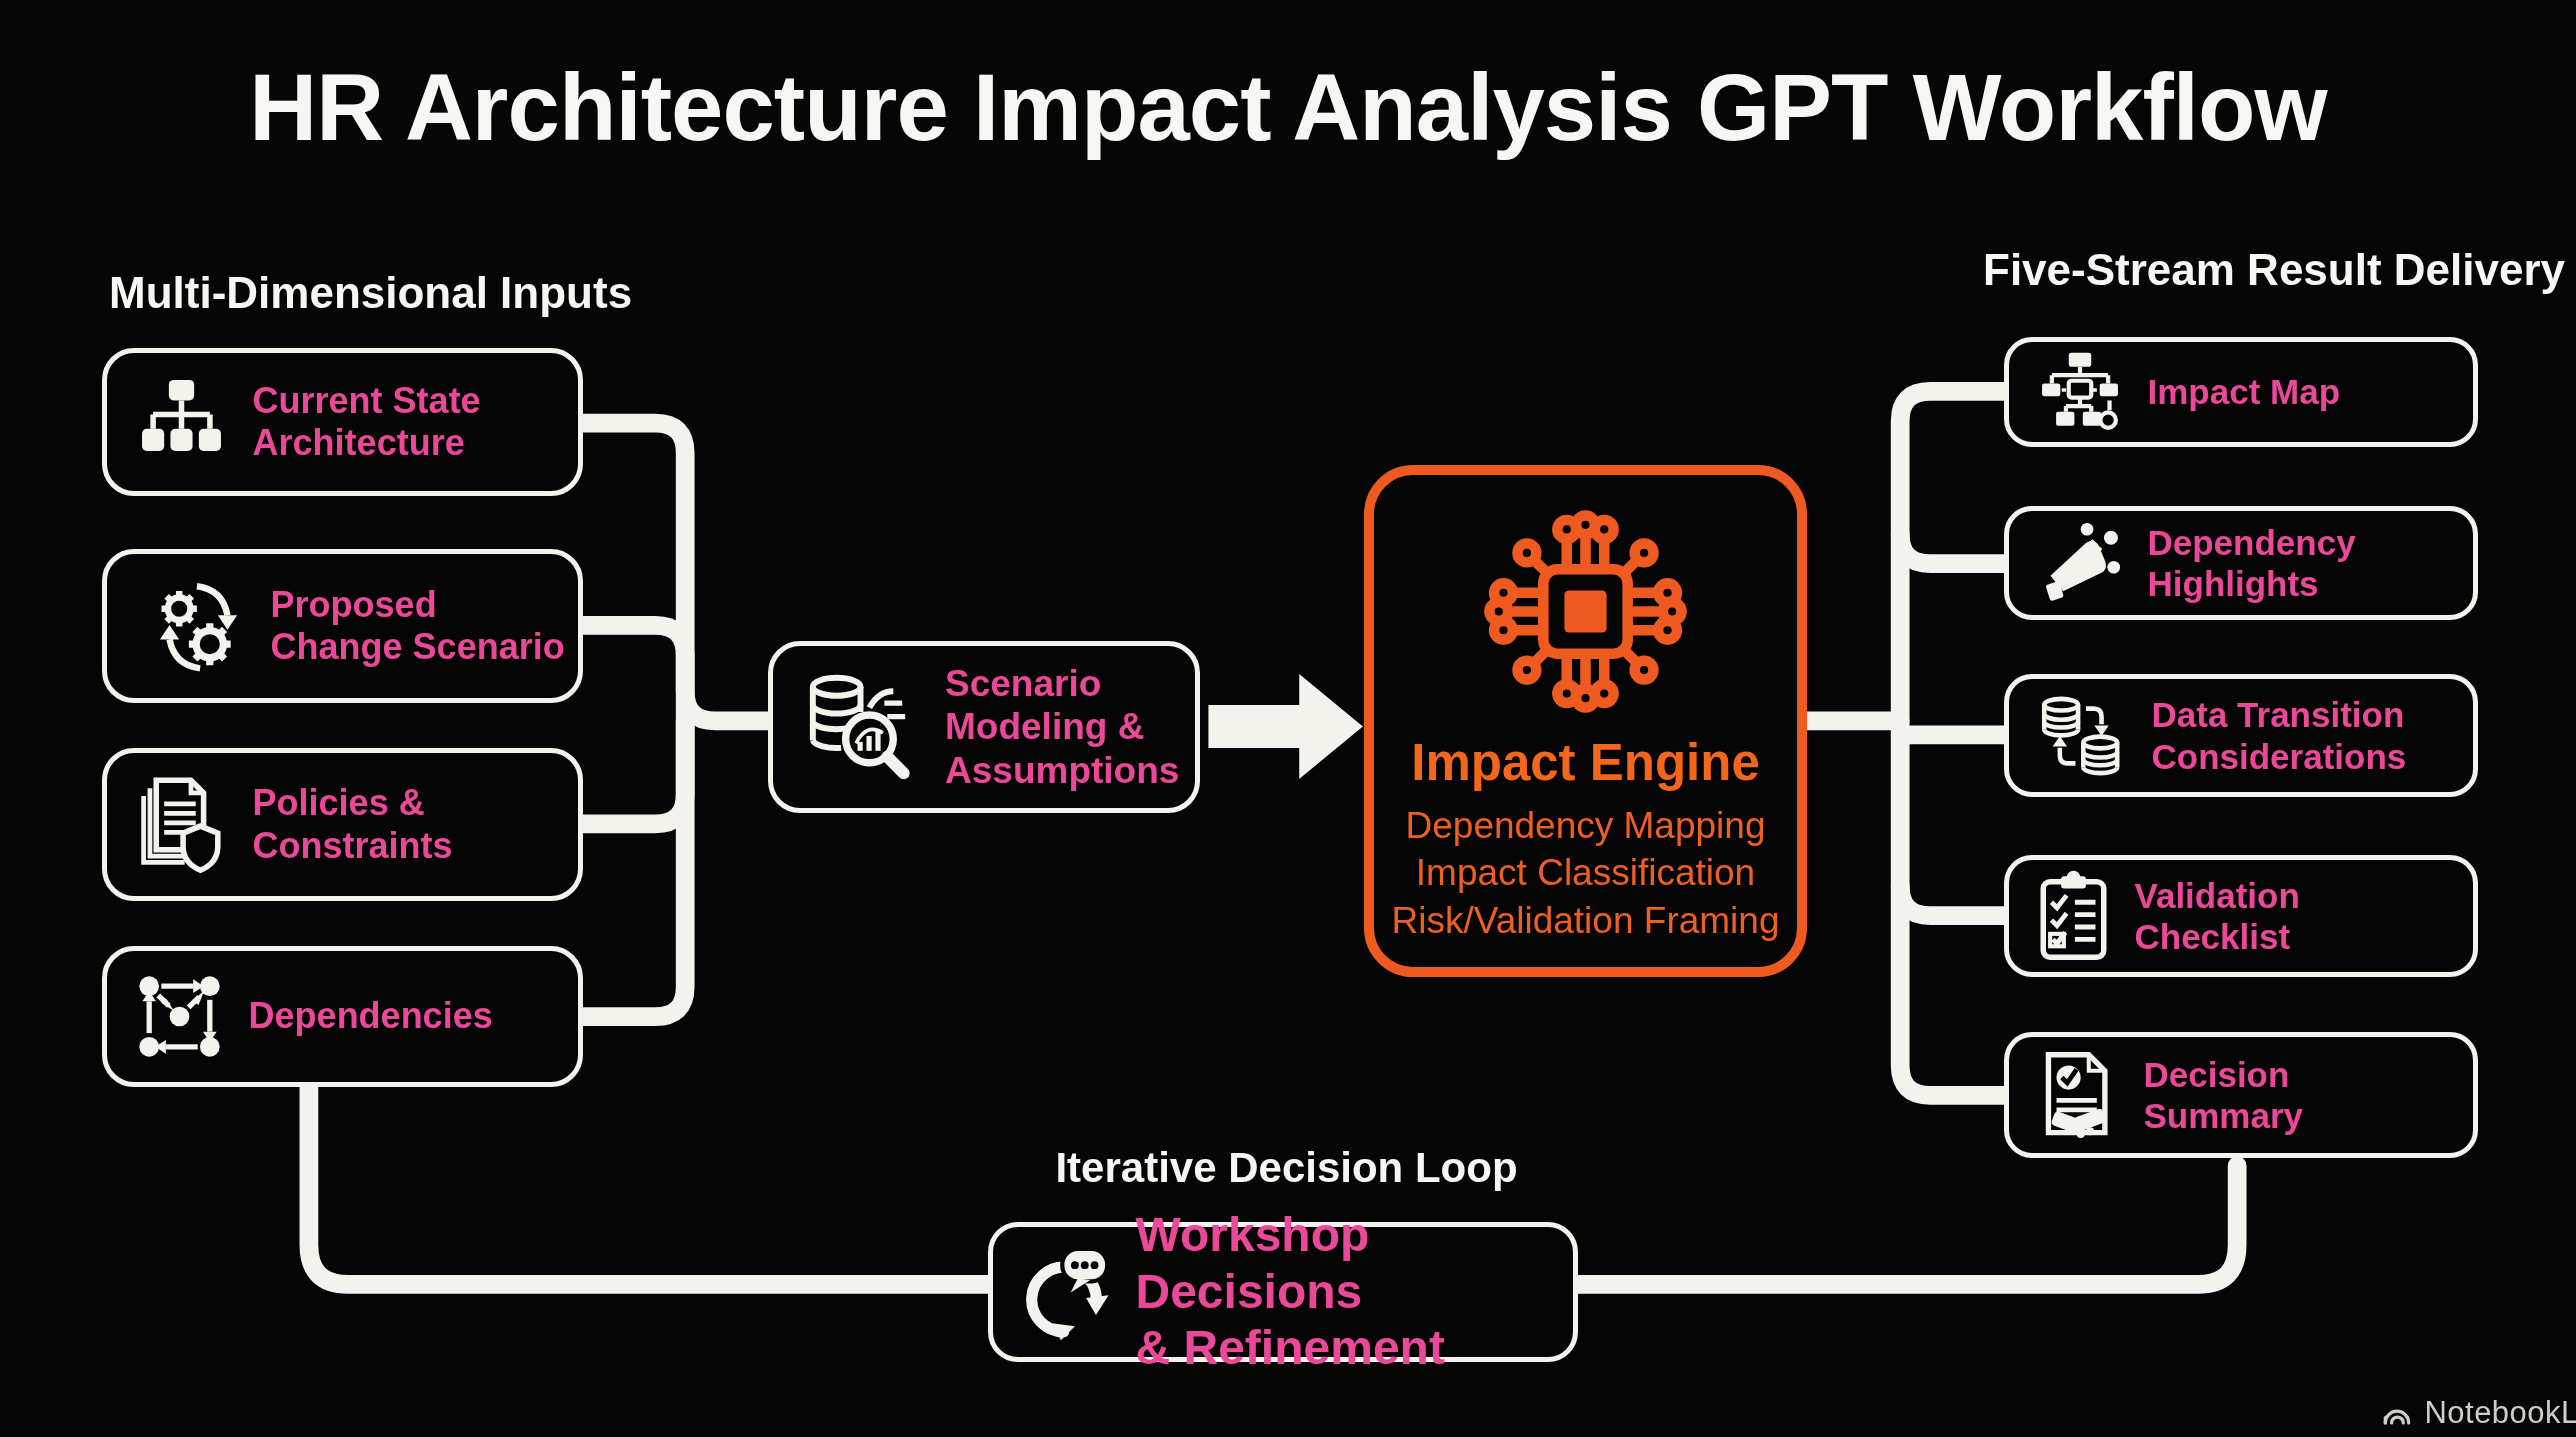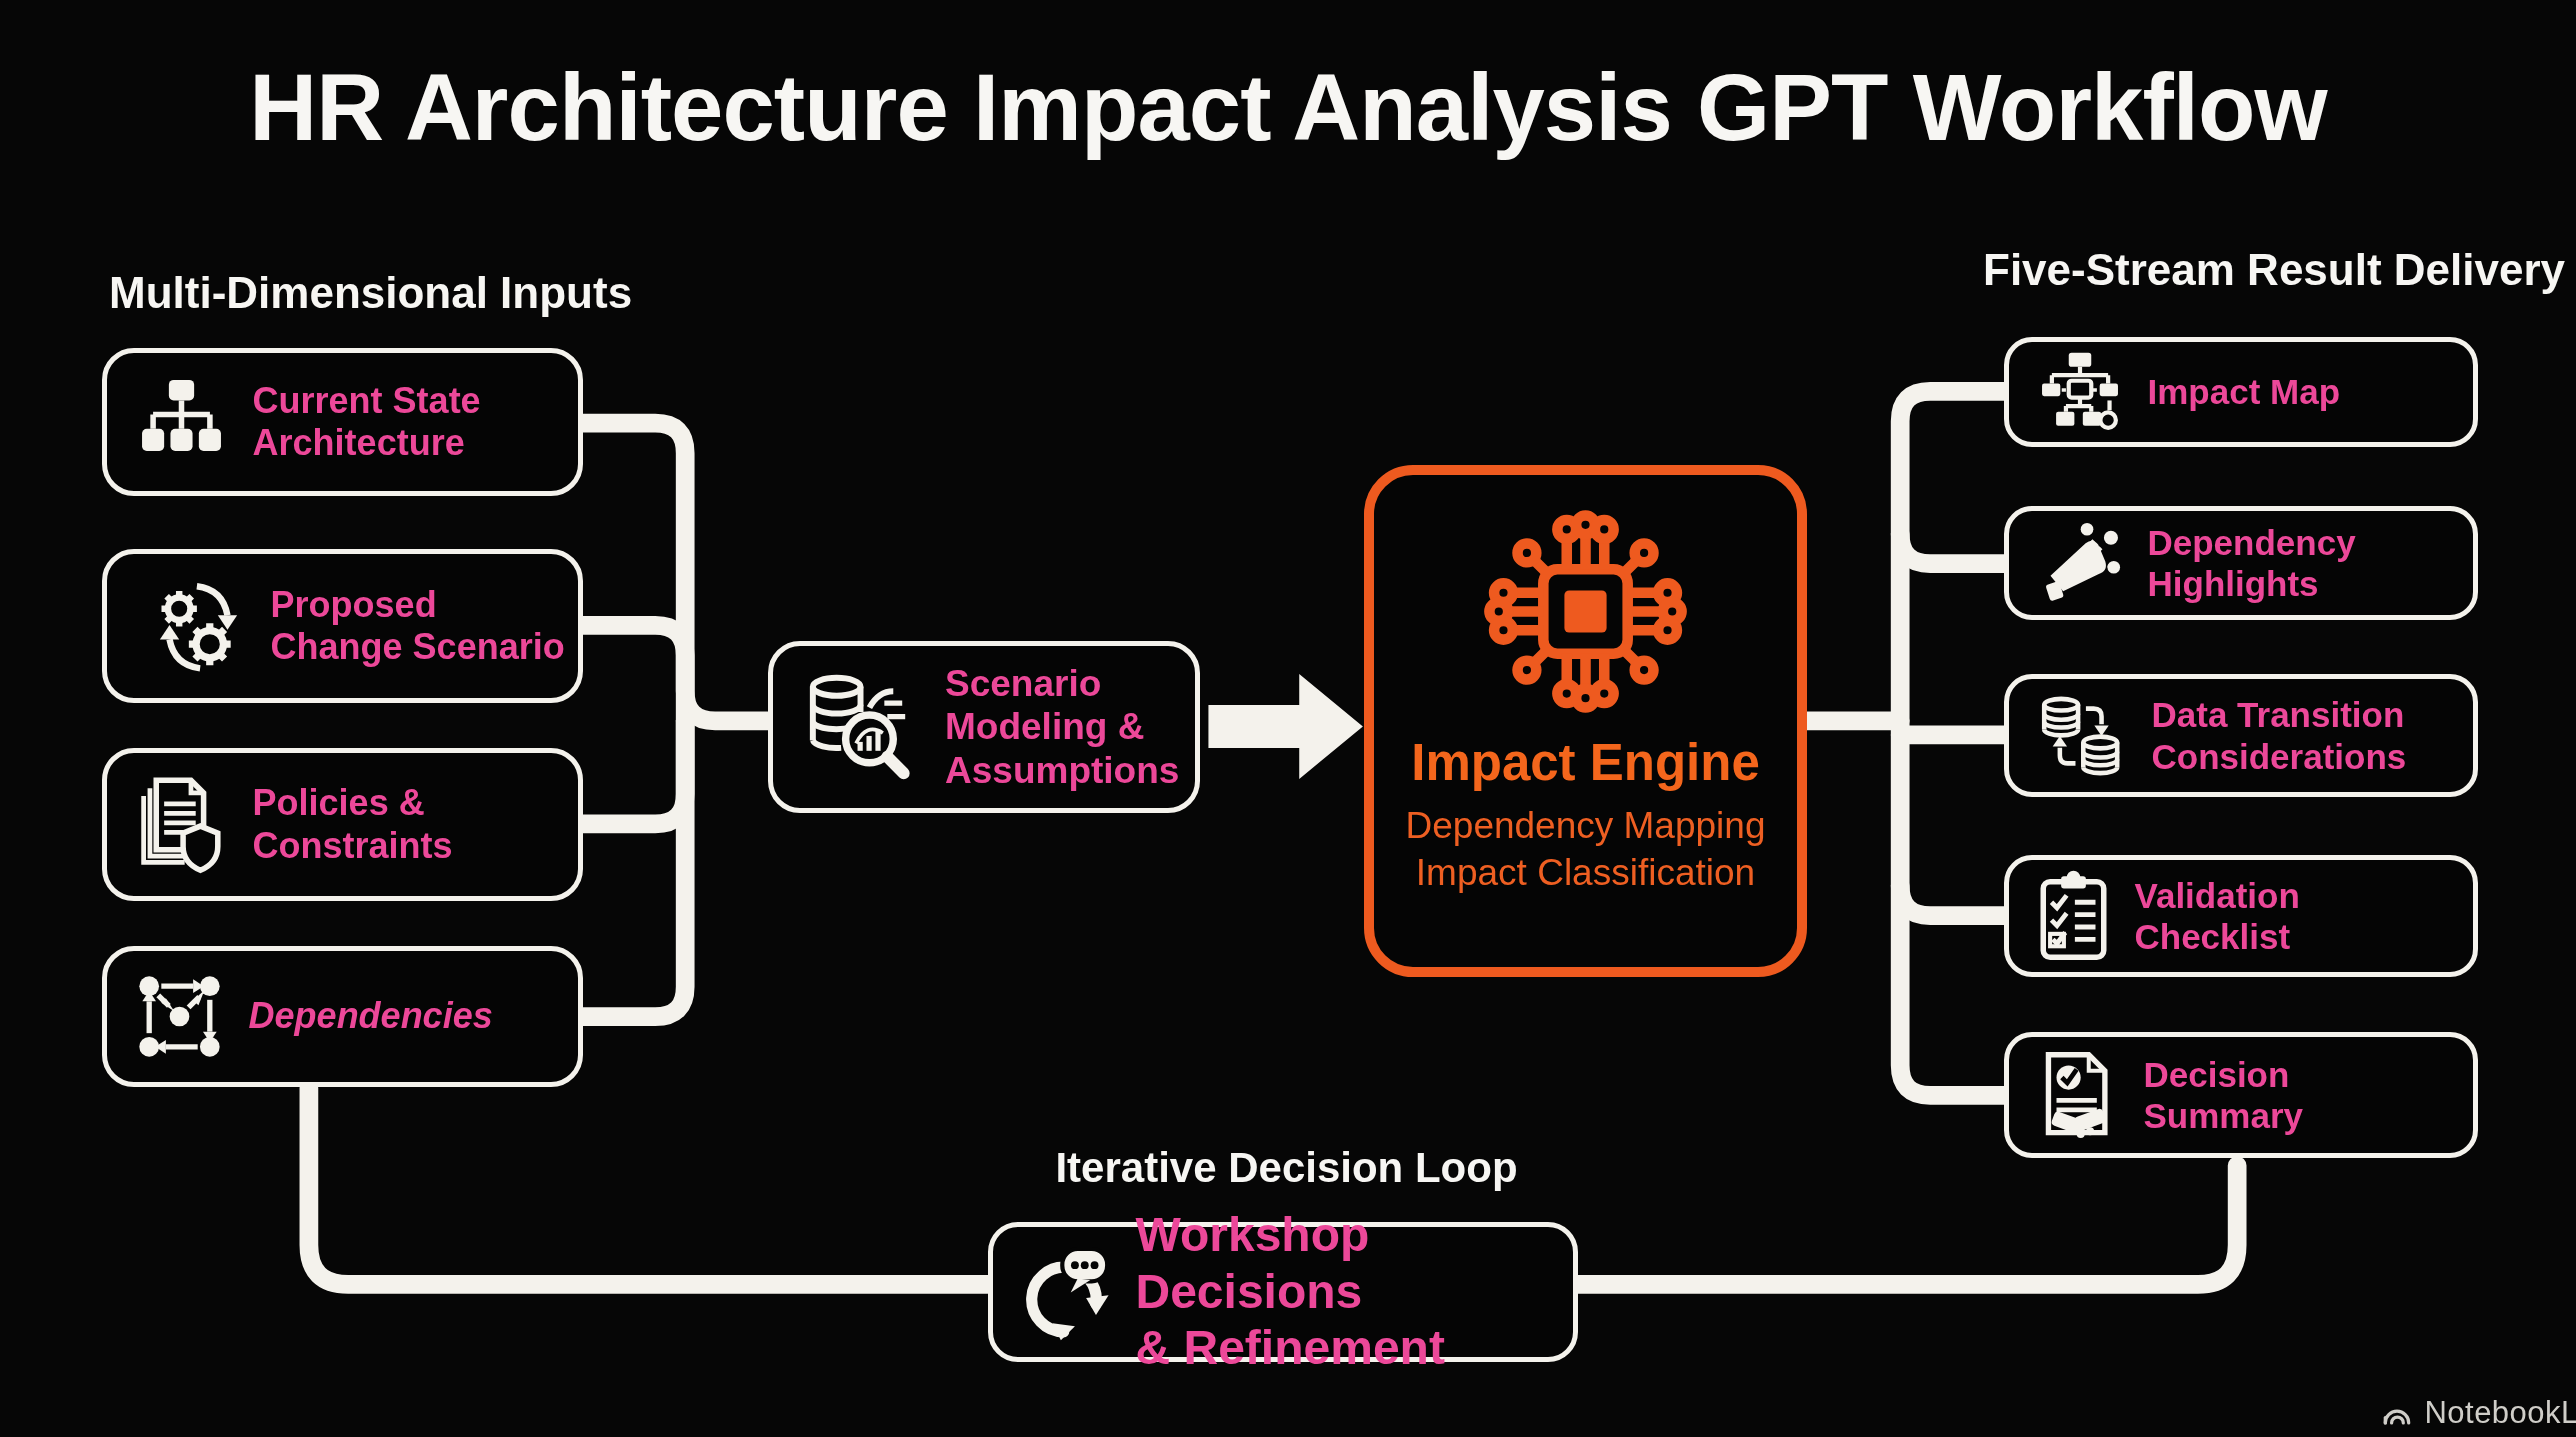--- a/index.html
+++ b/index.html
@@ -22,21 +22,21 @@
     display:flex;align-items:center;box-sizing:border-box;
   }
   .node .ic{flex:0 0 auto;display:flex;align-items:center;justify-content:center;}
   .lbl{white-space:pre-line;font-weight:700;color:#ec4899;line-height:1.18;}
 
   
   .in-box{left:102px;width:481px;padding-left:24px;gap:20.6px;}
   #in-0{top:348px;height:148px;}
   #in-1{top:549px;height:154px;padding-left:40px;}
   #in-2{top:748px;height:153px;}
-  #in-3{top:946px;height:141px;font-style:italic;}
+  #in-3{top:946px;height:141px;}
   .in-box .lbl{font-size:36px;}
 
   
   #modeling-box{left:768px;top:641px;width:432px;height:172px;padding-left:19px;gap:13px;}
   #modeling-box .lbl{font-size:37px;}
 
   
   #engine-box{
     position:absolute;left:1364px;top:465px;width:443px;height:512px;box-sizing:border-box;
     background:#050505;border:10.3px solid #ee5a1f;border-radius:49px;
@@ -225,20 +225,21 @@
             <circle cx="23" cy="73" r="4"></circle>
             <circle cx="73" cy="73" r="4"></circle>
         </g>
         <rect x="39" y="39" width="18" height="18" rx="2" fill="#ee5a1f"></rect>
       </svg>
     </span>
     <div id="engine-title">Impact Engine</div>
     <div id="engine-lines">
       <div class="engine-line">Dependency Mapping</div>
       <div class="engine-line">Impact Classification</div>
+      <div class="engine-line">Risk/Validation Framing</div>
     </div>
   </div>
 
   <div id="out-0" class="node out-box">
     <span class="ic">
       <svg width="90" height="90" viewBox="0 0 64 64">
         <rect x="24" y="4" width="16" height="10" rx="2" fill="#f4f2ec"></rect>
         <path d="M32 14 V20 M12 20 H52 M12 20 V26 M52 20 V26 M32 36 V42 M22 42 H40 M22 42 V46 M40 42 V46" stroke="#f4f2ec" stroke-width="3" fill="none"></path>
         <rect x="5" y="26" width="13" height="9" rx="1.5" fill="#f4f2ec"></rect>
         <rect x="24" y="24" width="16" height="12" rx="2" fill="none" stroke="#f4f2ec" stroke-width="3"></rect>

